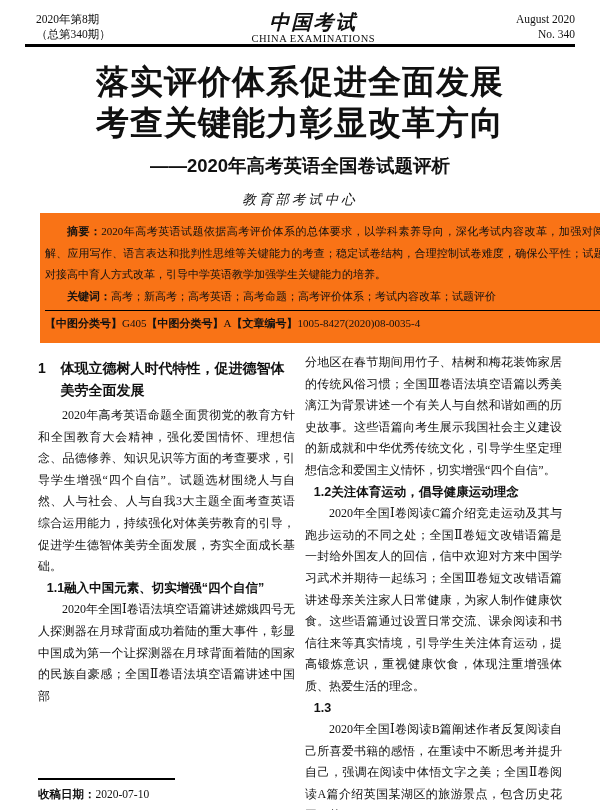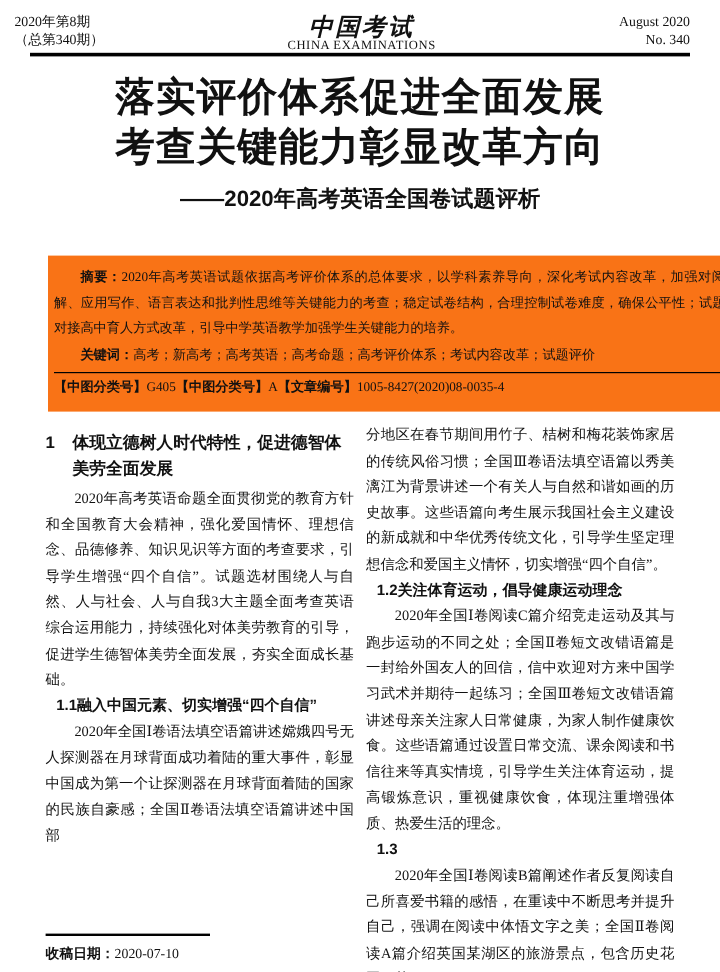--- a/index.html
+++ b/index.html
@@ -7,21 +7,21 @@
   body {
     position: relative;
     width: 600px; height: 810px;
     font-family: "Liberation Serif", "DejaVu Serif", serif;
     color: #111;
     overflow: hidden;
   }
 
   
   .jheader {
-    position: absolute; top: 12px; left: 12px; right: 25px;
+    position: absolute; top: 12px; left: 36px; right: 25px;
     display: flex; justify-content: space-between; align-items: flex-start;
   }
   .jheader .issue-cn { font-size: 11.5px; line-height: 14.5px; }
   .jheader .masthead { text-align: center; flex: 1; }
   .masthead-cn {
     font-size: 20px; font-weight: bold; font-style: italic;
     letter-spacing: 2px; line-height: 20px;
     font-family: "DejaVu Serif", serif;
   }
   .masthead-en {
@@ -125,20 +125,21 @@
     <div>August 2020</div>
     <div>No. 340</div>
   </div>
 </div>
 <div class="header-rule"></div>
 
 <div class="title-block">
   <div class="main-title">落实评价体系促进全面发展</div>
   <div class="main-title">考查关键能力彰显改革方向</div>
   <div class="sub-title">——2020年高考英语全国卷试题评析</div>
+  <div class="author-line">教育部考试中心</div>
 </div>
 
 <div class="abstract-box">
   <div class="abs-para"><span class="blabel">摘要：</span><span>2020年高考英语试题依据高考评价体系的总体要求，以学科素养导向，深化考试内容改革，加强对阅读理解、应用写作、语言表达和批判性思维等关键能力的考查；稳定试卷结构，合理控制试卷难度，确保公平性；试题力求对接高中育人方式改革，引导中学英语教学加强学生关键能力的培养。</span></div>
   <div class="kw-para"><span class="blabel">关键词：</span><span>高考；新高考；高考英语；高考命题；高考评价体系；考试内容改革；试题评价</span></div>
   <hr class="abs-divider">
   <div class="class-row">
     <span><span class="blabel">【中图分类号】</span><span>G405</span></span>
     <span><span class="blabel">【中图分类号】</span><span>A</span></span>
     <span><span class="blabel">【文章编号】</span><span>1005-8427(2020)08-0035-4</span></span>

